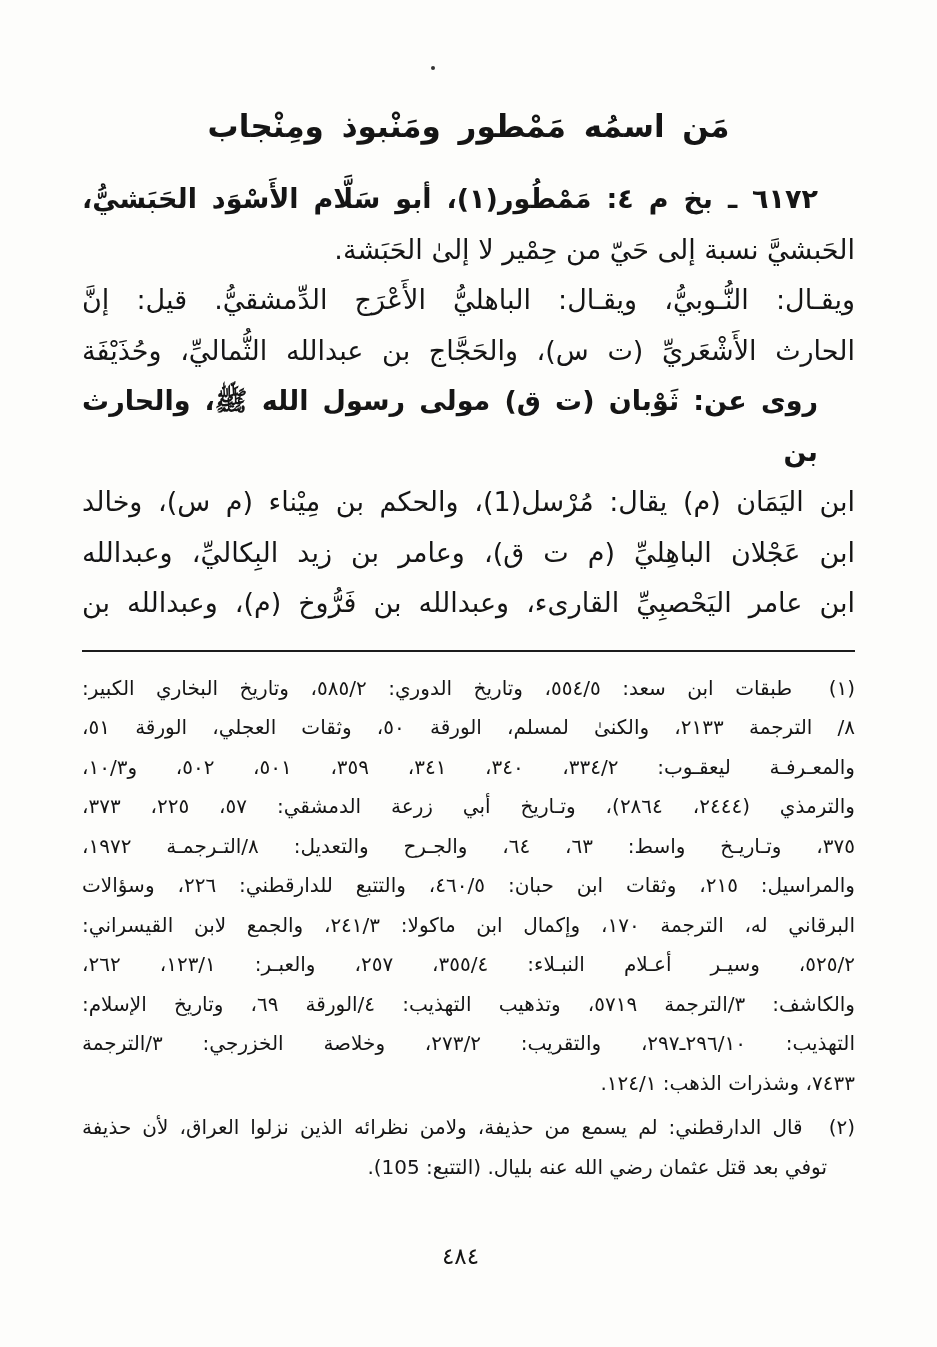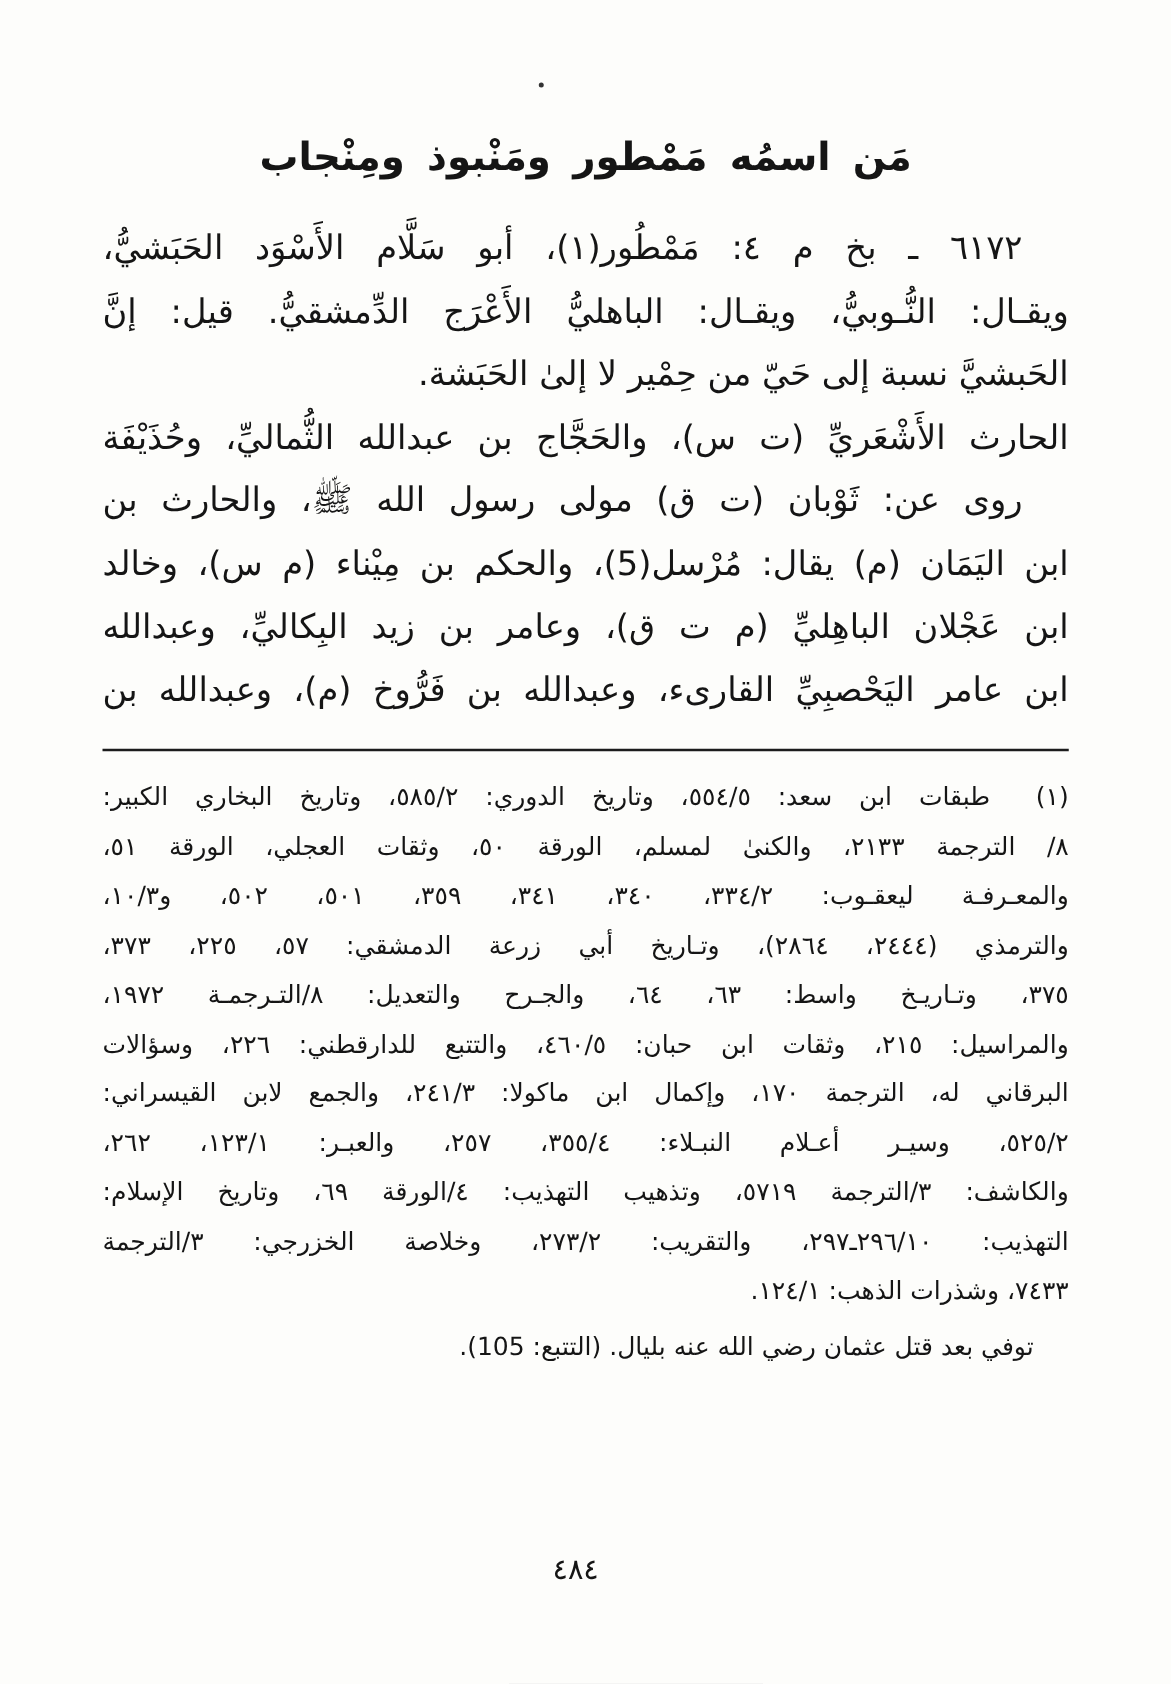--- a/index.html
+++ b/index.html
@@ -43,21 +43,21 @@
   .bline {
     text-align: right;
     white-space: nowrap;
   }
   .j {
     white-space: normal;
     text-align: justify;
     text-align-last: justify;
     text-justify: inter-word;
   }
-  .indent { padding-right: 37px; }
+  .indent { padding-right: 37px; font-weight: bold; }
   .divider {
     border: none;
     border-top: 2px solid #1c1c1c;
     margin: 21px 0 17px 0;
   }
   .footnotes {
     font-size: 20px;
     line-height: 39.5px;
   }
   .footnote-2 { margin-top: 5px; }
@@ -79,25 +79,25 @@
 <div class="page">
 
   <div class="artifact-dot"></div>
 
   <div class="content">
 
     <h1 class="title">مَن اسمُه مَمْطور ومَنْبوذ ومِنْجاب</h1>
 
     <div class="main-text">
       <div class="bline j indent">٦١٧٢ ـ بخ م ٤: مَمْطُور(١)، أبو سَلَّام الأَسْوَد الحَبَشيُّ،</div>
+      <div class="bline">الحَبشيَّ نسبة إلى حَيّ من حِمْير لا إلىٰ الحَبَشة.</div>
       <div class="bline j">ويقـال: النُّـوبيُّ، ويقـال: الباهليُّ الأَعْرَج الدِّمشقيُّ. قيل: إنَّ</div>
-      <div class="bline">الحَبشيَّ نسبة إلى حَيّ من حِمْير لا إلىٰ الحَبَشة.</div>
       <div class="bline j">الحارث الأَشْعَريِّ (ت س)، والحَجَّاج بن عبدالله الثُّماليِّ، وحُذَيْفَة</div>
       <div class="bline j indent">روى عن: ثَوْبان (ت ق) مولى رسول الله ﷺ، والحارث بن</div>
-      <div class="bline j">ابن اليَمَان (م) يقال: مُرْسل(5)، والحكم بن مِيْناء (م س)، وخالد</div>
+      <div class="bline j">ابن اليَمَان (م) يقال: مُرْسل(1)، والحكم بن مِيْناء (م س)، وخالد</div>
       <div class="bline j">ابن عَجْلان الباهِليِّ (م ت ق)، وعامر بن زيد البِكاليِّ، وعبدالله</div>
       <div class="bline j">ابن عامر اليَحْصبِيِّ القارىء، وعبدالله بن فَرُّوخ (م)، وعبدالله بن</div>
     </div>
 
     <hr class="divider">
 
     <div class="footnotes">
 
       <div class="footnote footnote-1">
         <div class="fn-line j">
@@ -110,20 +110,24 @@
         <div class="fn-line j">٣٧٥، وتـاريـخ واسط: ٦٣، ٦٤، والجـرح والتعديل: ٨/التـرجمـة ١٩٧٢،</div>
         <div class="fn-line j">والمراسيل: ٢١٥، وثقات ابن حبان: ٤٦٠/٥، والتتبع للدارقطني: ٢٢٦، وسؤالات</div>
         <div class="fn-line j">البرقاني له، الترجمة ١٧٠، وإكمال ابن ماكولا: ٢٤١/٣، والجمع لابن القيسراني:</div>
         <div class="fn-line j">٥٢٥/٢، وسيـر أعـلام النبـلاء: ٣٥٥/٤، ٢٥٧، والعبـر: ١٢٣/١، ٢٦٢،</div>
         <div class="fn-line j">والكاشف: ٣/الترجمة ٥٧١٩، وتذهيب التهذيب: ٤/الورقة ٦٩، وتاريخ الإسلام:</div>
         <div class="fn-line j">التهذيب: ٢٩٦/١٠ـ٢٩٧، والتقريب: ٢٧٣/٢، وخلاصة الخزرجي: ٣/الترجمة</div>
         <div class="fn-line">٧٤٣٣، وشذرات الذهب: ١٢٤/١.</div>
       </div>
 
       <div class="footnote footnote-2">
+        <div class="fn-line j">
+          <span class="fn-marker">(٢)</span>
+          <span>قال الدارقطني: لم يسمع من حذيفة، ولامن نظرائه الذين نزلوا العراق، لأن حذيفة</span>
+        </div>
         <div class="fn-line fn-indent">توفي بعد قتل عثمان رضي الله عنه بليال. (التتبع: 105).</div>
       </div>
 
     </div>
 
   </div>
 
   <div class="page-number">٤٨٤</div>
 
 </div>

